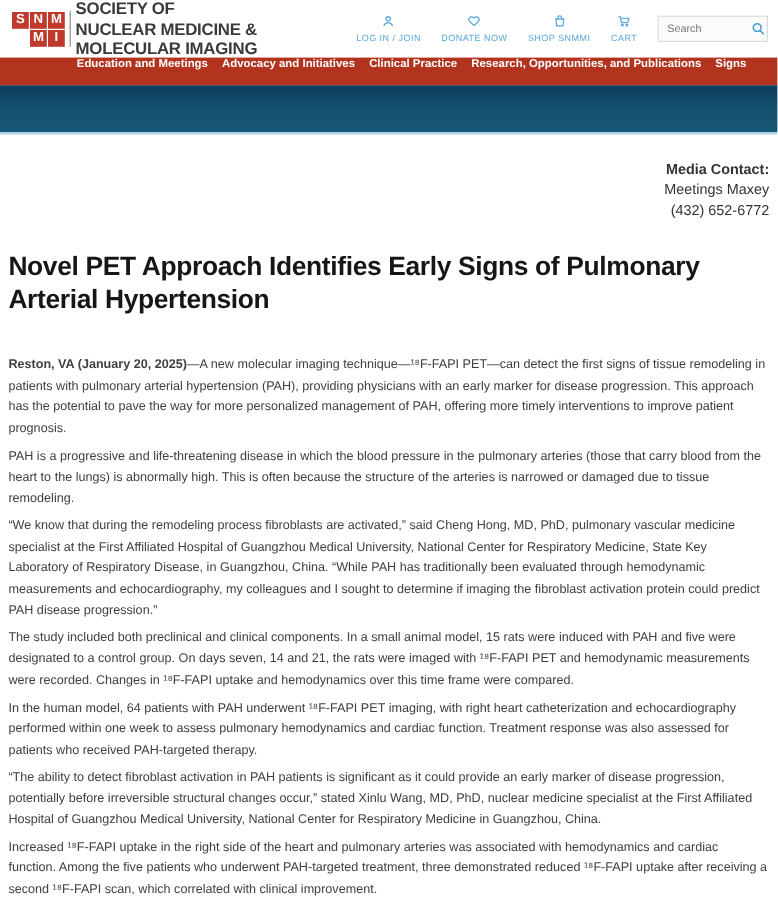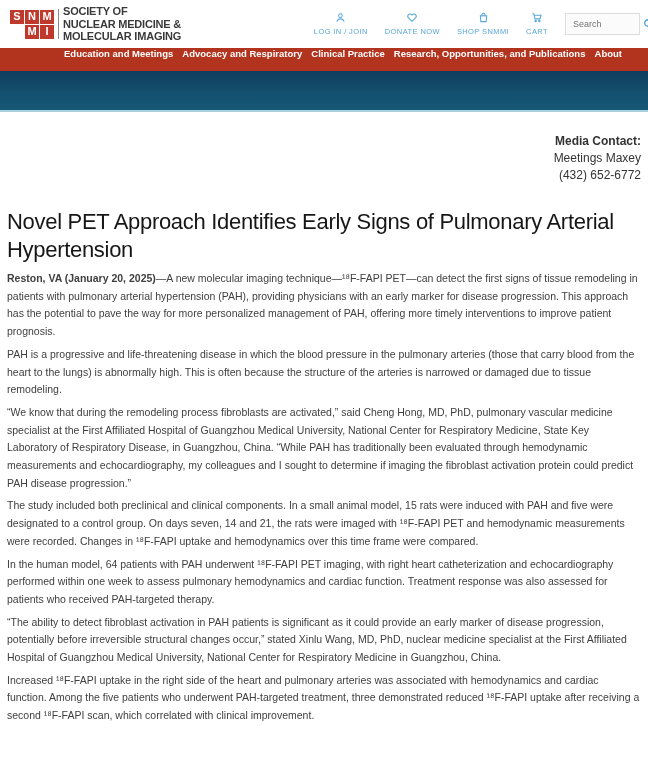--- a/index.html
+++ b/index.html
@@ -37,21 +37,21 @@
   .org {
     margin-left: 4px;
     padding-left: 4px;
     border-left: 1px solid #8a8a8a;
     display: flex;
     flex-direction: column;
     justify-content: center;
     height: 30px;
   }
   .org span {
-    font-size: 11px;
+    font-size: 14px;
     font-weight: bold;
     color: #3a3a3a;
     line-height: 1.18;
     letter-spacing: -0.2px;
     white-space: nowrap;
   }
 
   
   .util { display: flex; align-items: center; gap: 17px; }
   .util a {
@@ -64,21 +64,21 @@
     font-weight: normal;
     letter-spacing: 0.4px;
     white-space: nowrap;
     cursor: pointer;
     flex-direction: column;
   }
   .util svg { display: block; }
   .searchbox {
     display: flex;
     align-items: center;
-    width: 75px;
+    width: 92px;
     height: 22px;
     border: 1px solid #ddd;
     background: #fbfbfb;
     padding: 0 5px 0 7px;
   }
   .searchbox input {
     border: 0;
     outline: 0;
     background: transparent;
     width: 70px;
@@ -122,32 +122,32 @@
     line-height: 17px;
     color: #333;
   }
   .media-contact .mc-label { font-weight: bold; }
   .media-contact div { display: block; }
 
   h1.headline {
     margin-top: 24px;
     font-size: 22px;
     line-height: 28px;
-    font-weight: normal;
+    font-weight: bold;
     color: #161616;
     letter-spacing: -0.3px;
   }
 
   .article p {
     font-size: 10.5px;
     line-height: 17.7px;
     color: #404040;
     margin-bottom: 5px;
   }
-  .article p.first { margin-top: 6px; }
+  .article p.first { margin-top: 32px; }
   .dateline { font-weight: bold; }
 </style>
 </head>
 <body>
 
 <header class="topbar">
   <a class="brand">
     <span class="logo-grid">
       <span class="lbox">S</span>
       <span class="lbox">N</span>
@@ -198,24 +198,24 @@
           <circle cx="10" cy="10" r="6.5"></circle>
             <path d="m15 15 6 6"></path>
         </svg>
       </span>
     </div>
   </nav>
 </header>
 
 <nav class="mainnav">
   <a>Education and Meetings</a>
-  <a>Advocacy and Respiratory</a>
+  <a>Advocacy and Initiatives</a>
   <a>Clinical Practice</a>
   <a>Research, Opportunities, and Publications</a>
-  <a>About</a>
+  <a>Signs</a>
 </nav>
 
 <div class="banner"></div>
 
 <main>
   <div class="media-contact">
     <div class="mc-label">Media Contact:</div>
     <div>Meetings Maxey</div>
     <div>(432) 652-6772</div>
   </div>

